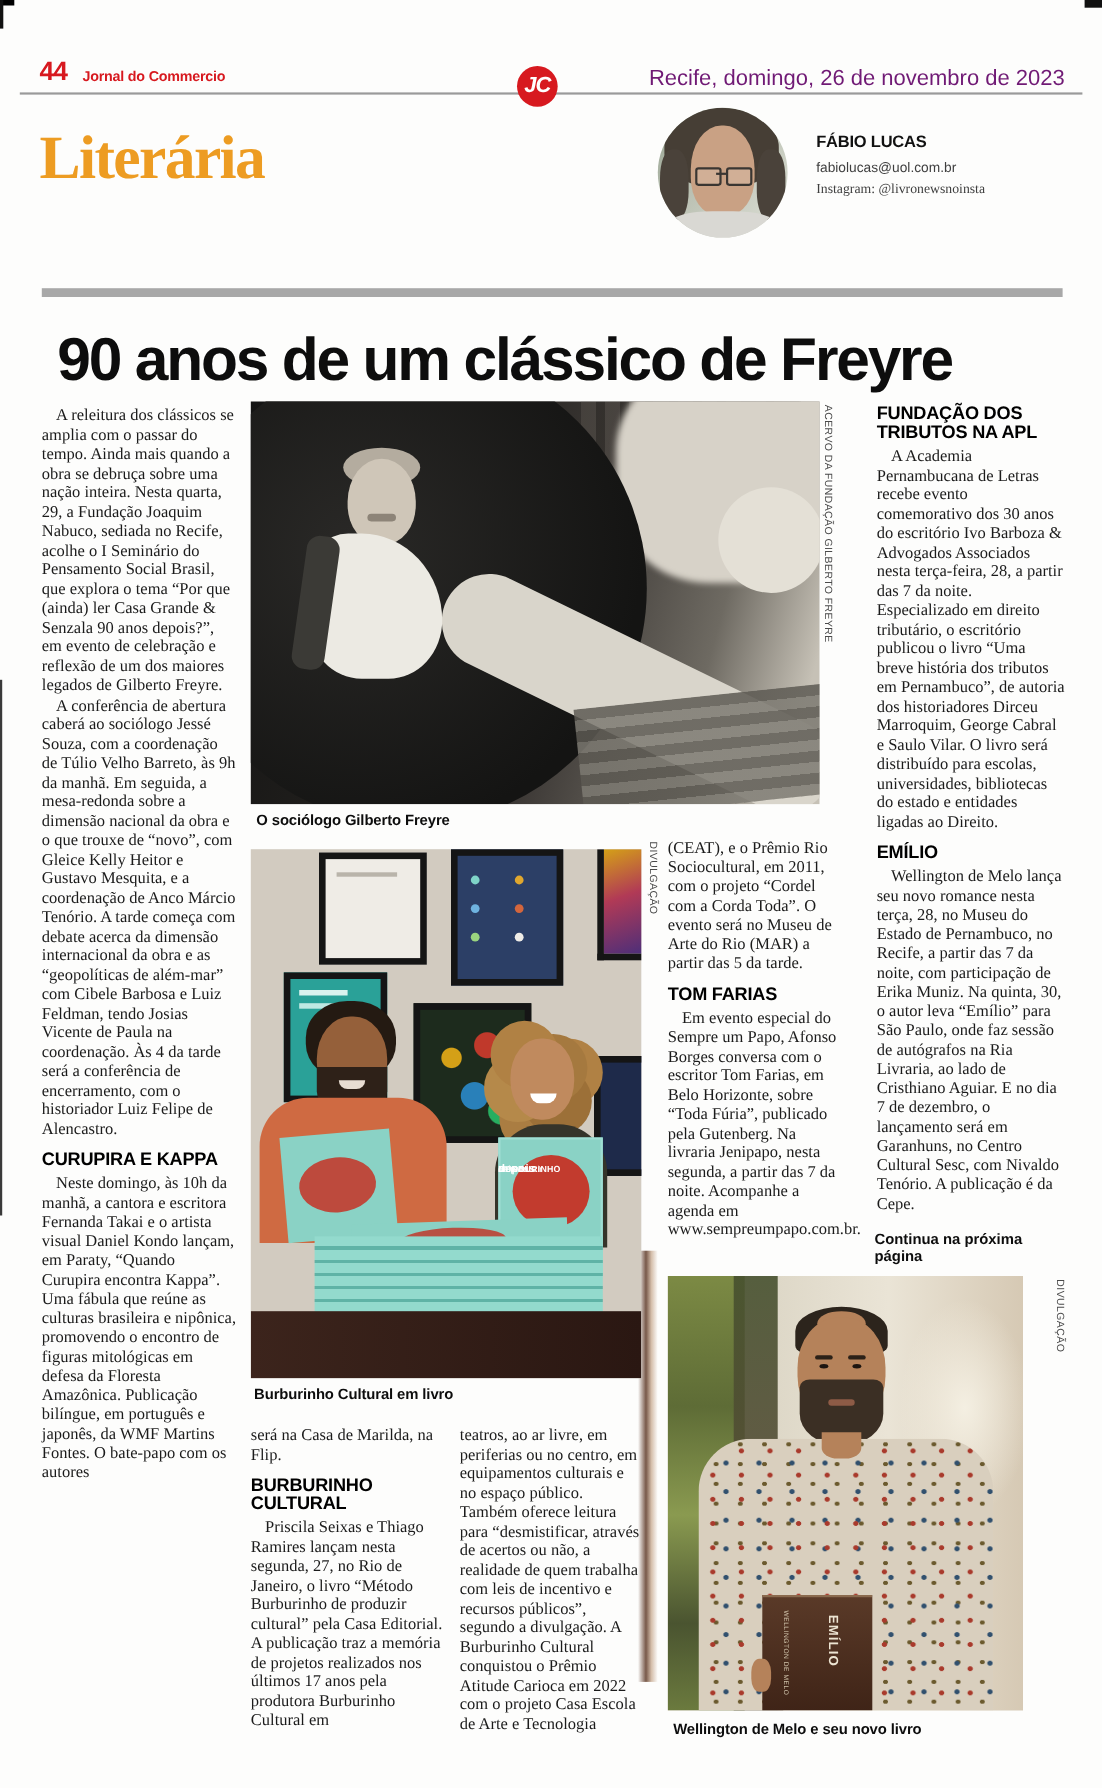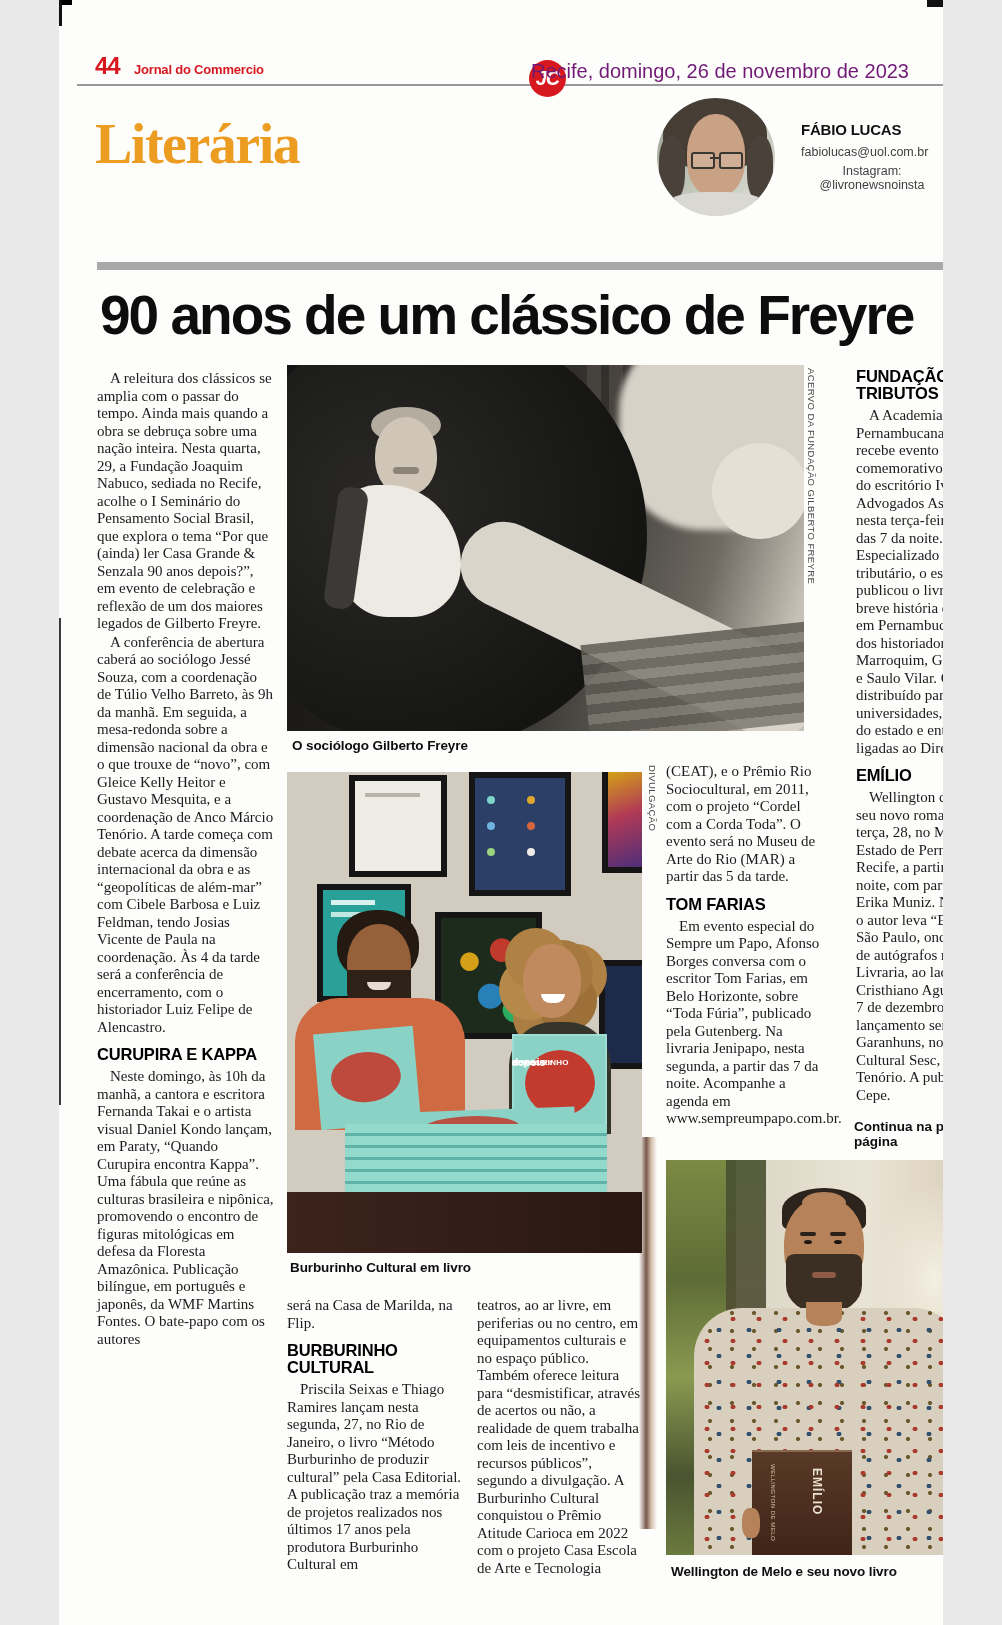--- a/index.html
+++ b/index.html
@@ -1,16 +1,16 @@
 <!DOCTYPE html>
 <html lang="pt"><head>
 <meta charset="utf-8">
 <style>
   html,body{margin:0;padding:0;background:#e9e9e9;}
-  .page{position:relative;width:884px;height:1625px;background:#fdfdfc;overflow:hidden;
+  .page{position:relative;width:1002px;height:1625px;background:#fdfdfc;overflow:hidden;
         font-family:"Liberation Serif",serif;color:#1b1b1b;margin:0 auto;}
   .abs{position:absolute;}
   
   .pageno{left:36px;top:52px;font-family:"Liberation Sans",sans-serif;font-weight:bold;
           font-size:24px;color:#d7191f;letter-spacing:-1px;}
   .brand{left:75px;top:62px;font-family:"Liberation Sans",sans-serif;font-weight:bold;
          font-size:13px;color:#d7191f;letter-spacing:-0.2px;}
   .hdr-rule{left:18px;top:84px;width:966px;height:2px;background:#9a9a9a;}
   .jc-circle{left:470px;top:60px;width:37px;height:37px;border-radius:50%;background:#d7191f;
              display:flex;align-items:center;justify-content:center;}
@@ -30,21 +30,21 @@
                   border-radius:48% 48% 42% 42%;}
   .portrait .gl1,.portrait .gl2{position:absolute;top:54px;width:20px;height:13px;border:2px solid #3a3632;
                   border-radius:3px;background:rgba(255,255,255,.15);}
   .portrait .gl1{left:34px;} .portrait .gl2{left:62px;}
   .portrait .bridge{position:absolute;left:53px;top:59px;width:10px;height:2px;background:#3a3632;}
   .portrait .shirt{position:absolute;left:12px;top:94px;width:94px;height:26px;background:#d9d8d3;
                   border-radius:40% 40% 0 0;}
   .colname{left:742px;top:121px;font-family:"Liberation Sans",sans-serif;font-weight:bold;
            font-size:15px;color:#111;letter-spacing:-0.2px;}
   .colmail{left:742px;top:145px;font-family:"Liberation Sans",sans-serif;font-size:12.5px;color:#3f3f3f;}
-  .colinsta{left:742px;top:164px;font-family:Liberation Sans, sans-serif;font-size:12.5px;color:#3f3f3f;text-align:center;}
+  .colinsta{left:742px;top:164px;font-family:Liberation Serif, serif;font-size:12.5px;color:#3f3f3f;text-align:center;}
   
   .graybar{left:38px;top:262px;width:928px;height:8px;background:#a8a8a8;}
   .headline{left:36px;top:281px;width:940px;font-family:"Liberation Sans",sans-serif;font-weight:bold;
             font-size:55px;line-height:58px;color:#0d0d0d;letter-spacing:-2px;}
   
   .col{font-size:15px;line-height:17.5px;text-align:left;}
   .col p{margin:0 0 1px 0;}
   .col p.ind{text-indent:13px;}
   .chead{font-family:"Liberation Sans",sans-serif;font-weight:bold;font-size:16.5px;line-height:17px;
          letter-spacing:-0.2px;color:#000;margin:10px 0 5px 0;}
@@ -180,21 +180,21 @@
     <div class="gl1"></div>
     <div class="gl2"></div>
     <div class="bridge"></div>
     <div class="shirt"></div>
   </div>
   <div class="abs colname">FÁBIO LUCAS</div>
   <div class="abs colmail">fabiolucas@uol.com.br</div>
   <div class="abs colinsta">Instagram: @livronewsnoinsta</div>
 
   <div class="abs graybar"></div>
-  <h1 class="abs headline" style="margin:5px;">90 anos de um clássico de Freyre</h1>
+  <h1 class="abs headline" style="margin:16px;">90 anos de um clássico de Freyre</h1>
 
   <div class="abs col" style="left:38px;top:370px;width:177px;">
     <p class="ind">A releitura dos clássicos se amplia com o passar do tempo. Ainda mais quando a obra se debruça sobre uma nação inteira. Nesta quarta, 29, a Fundação Joaquim Nabuco, sediada no Recife, acolhe o I Seminário do Pensamento Social Brasil, que explora o tema “Por que (ainda) ler Casa Grande &amp; Senzala 90 anos depois?”, em evento de celebração e reflexão de um dos maiores legados de Gilberto Freyre.</p>
     <p class="ind">A conferência de abertura caberá ao sociólogo Jessé Souza, com a coordenação de Túlio Velho Barreto, às 9h da manhã. Em seguida, a mesa-redonda sobre a dimensão nacional da obra e o que trouxe de “novo”, com Gleice Kelly Heitor e Gustavo Mesquita, e a coordenação de Anco Márcio Tenório. A tarde começa com debate acerca da dimensão internacional da obra e as “geopolíticas de além-mar” com Cibele Barbosa e Luiz Feldman, tendo Josias Vicente de Paula na coordenação. Às 4 da tarde será a conferência de encerramento, com o historiador Luiz Felipe de Alencastro.</p>
     <h3 class="chead">CURUPIRA E KAPPA</h3>
     <p class="ind">Neste domingo, às 10h da manhã, a cantora e escritora Fernanda Takai e o artista visual Daniel Kondo lançam, em Paraty, “Quando Curupira encontra Kappa”. Uma fábula que reúne as culturas brasileira e nipônica, promovendo o encontro de figuras mitológicas em defesa da Floresta Amazônica. Publicação bilíngue, em português e japonês, da WMF Martins Fontes. O bate-papo com os autores</p>
   </div>
 
   <div class="photo ph-freyre">
     <div class="fr-shelf"></div>

